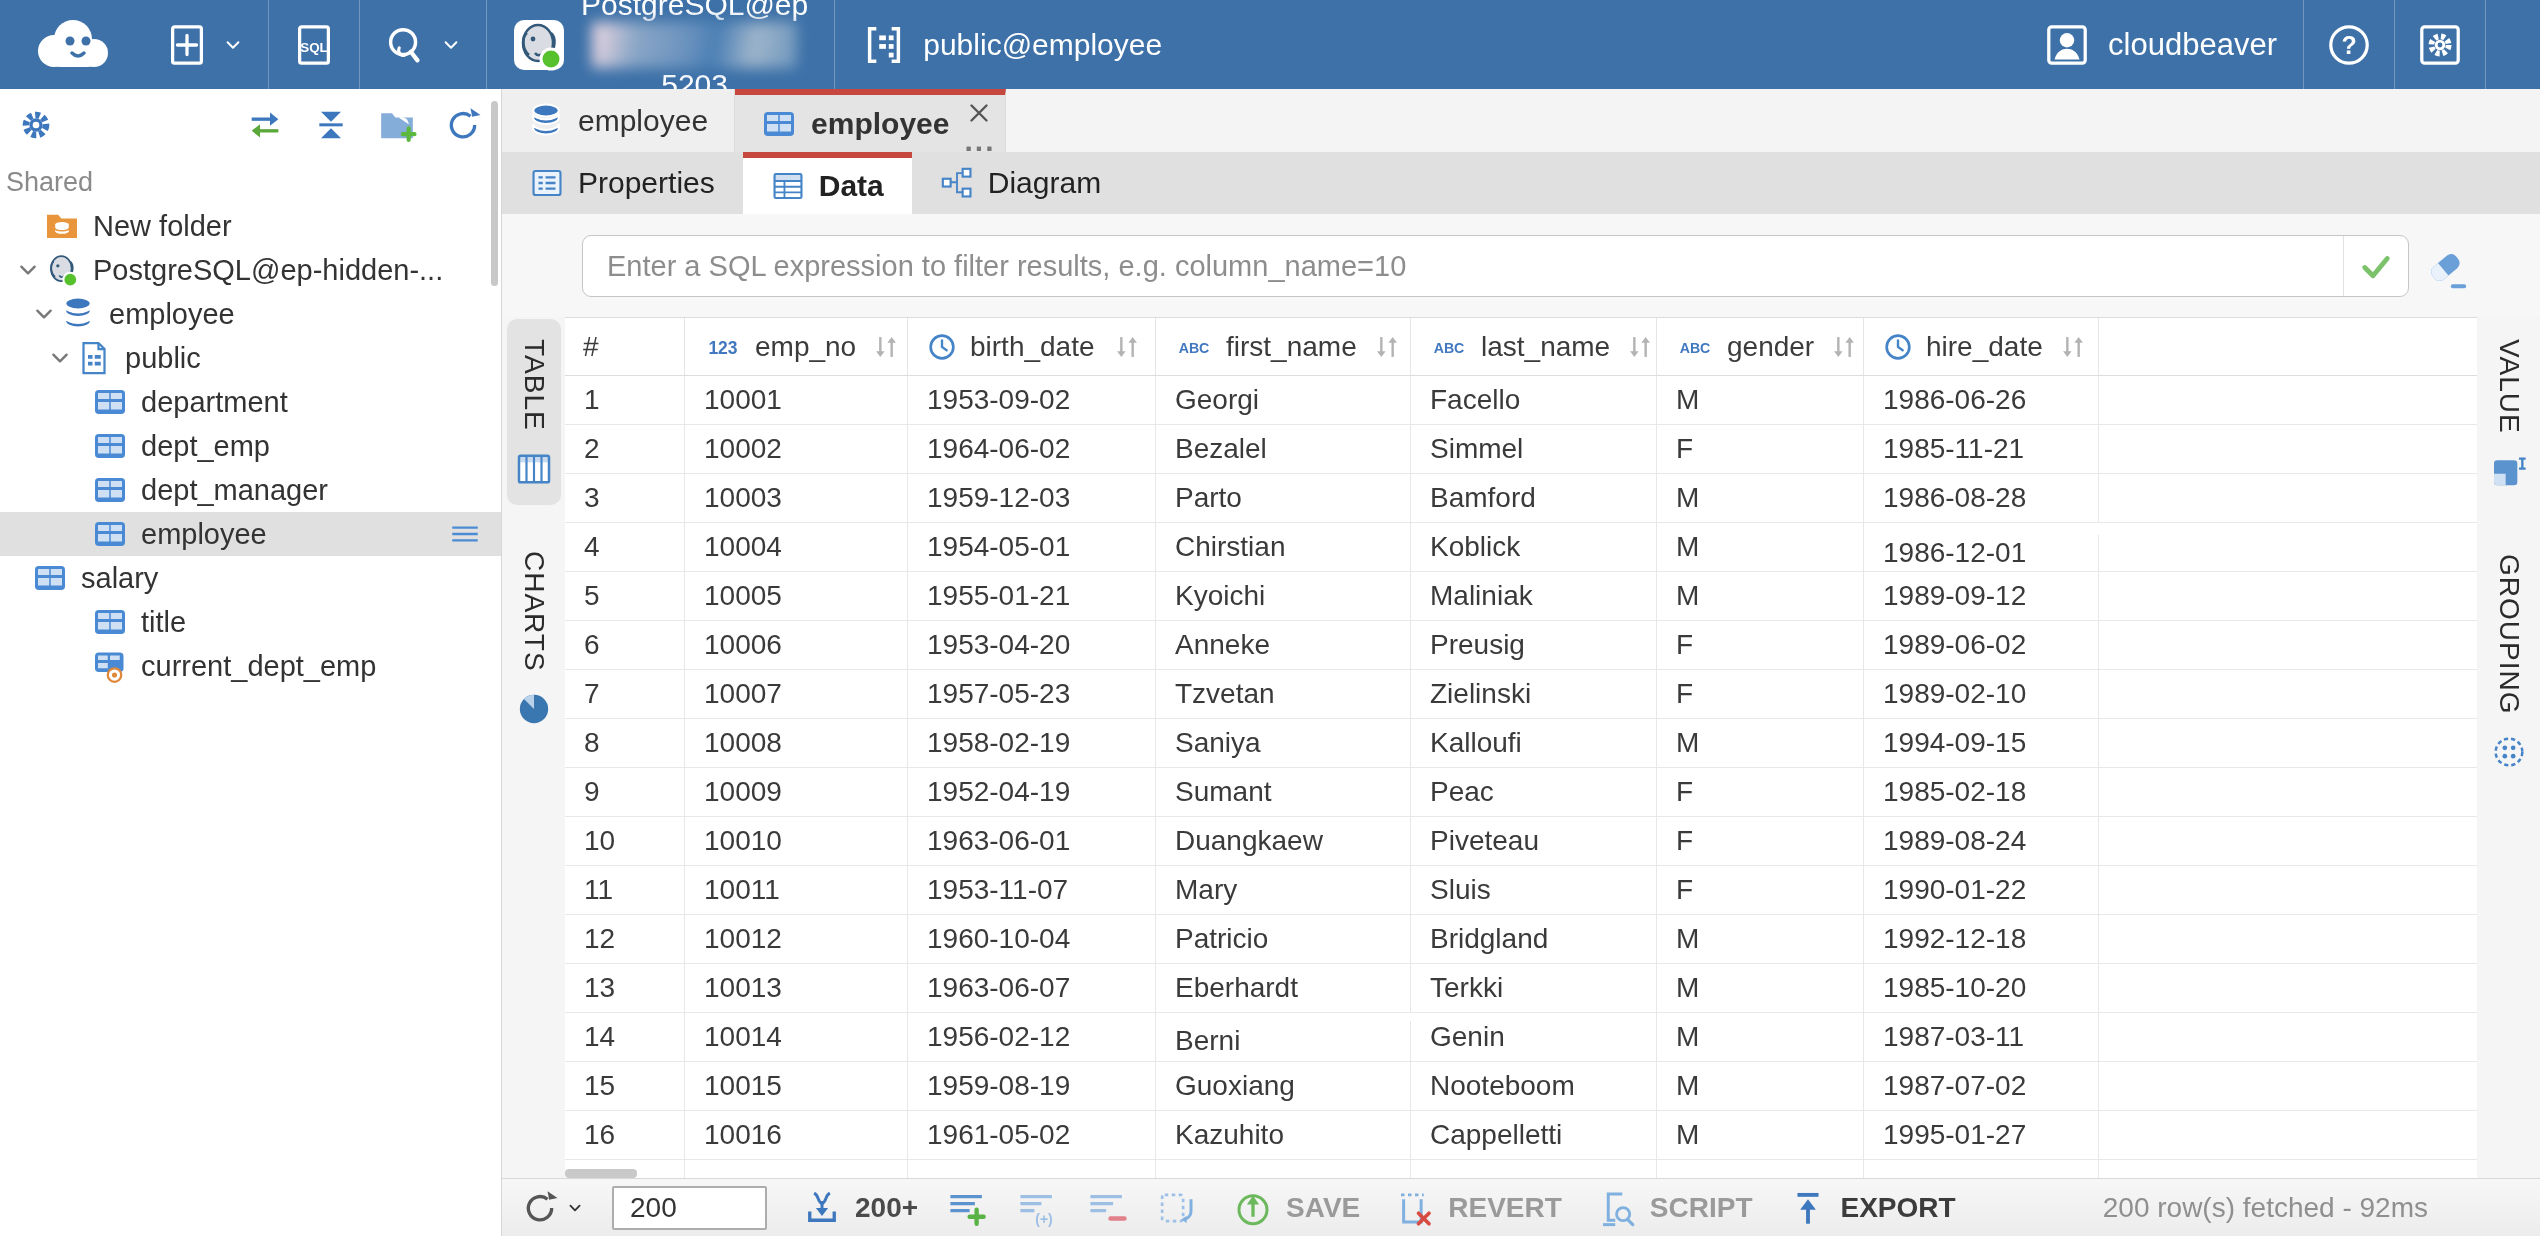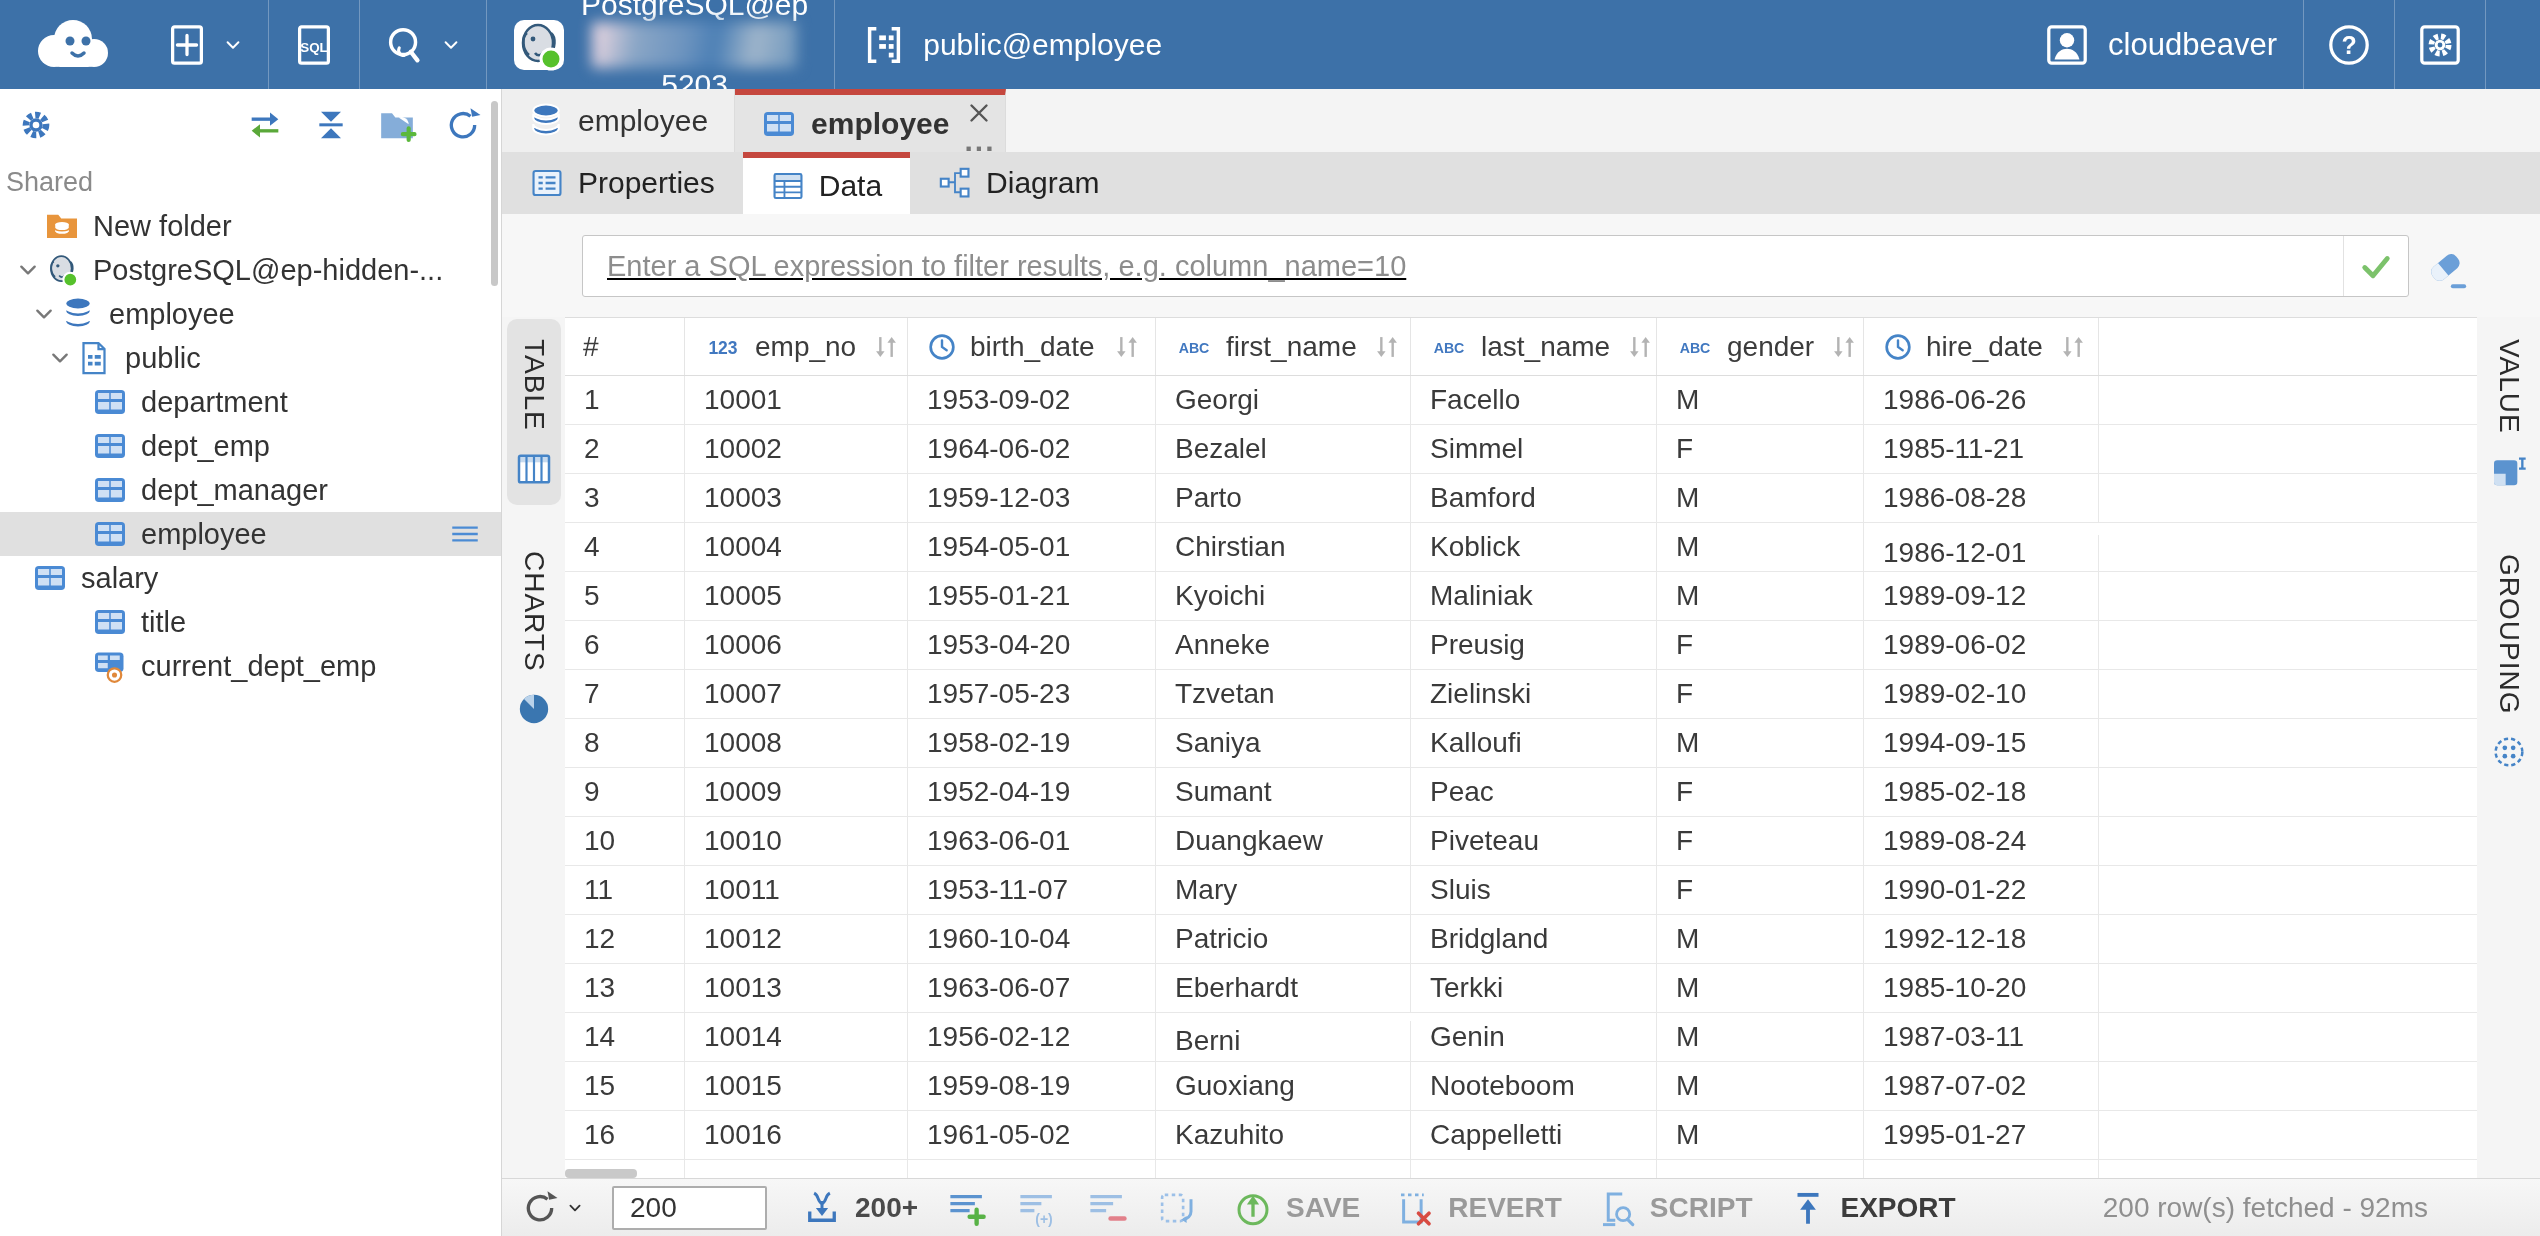--- a/index.html
+++ b/index.html
@@ -48,24 +48,24 @@
   .editor-tabs { height:63px; background:#f4f4f4; display:flex; align-items:stretch; border-bottom:0; flex:0 0 63px; }
   .etab { display:flex; align-items:center; gap:14px; padding:0 26px; font-size:30px; color:#333; background:#efefef; border-right:1px solid #dcdcdc; cursor:pointer; position:relative; min-width:200px; }
   .etab .ic { width:36px; height:36px; }
   .etab.active { background:#e4e4e4; border-top:6px solid var(--accent,#c5473e); font-weight:700; padding-right:56px; }
   .etab-close { position:absolute; top:0px; right:8px; width:32px; height:32px; color:#555; cursor:pointer; }
   .etab-more { position:absolute; bottom:-2px; right:10px; font-size:30px; color:#777; letter-spacing:2px; cursor:pointer; line-height:26px; }
 
   .subtabs { height:62px; background:#e0e0e0; display:flex; align-items:stretch; flex:0 0 62px; }
   .stab { display:flex; align-items:center; gap:14px; padding:0 28px; font-size:30px; color:#222; cursor:pointer; }
   .stab .ic { width:34px; height:34px; }
-  .stab.active { background:#fff; border-top:6px solid var(--accent,#c5473e); font-weight:400; }
+  .stab.active { background:#fff; border-top:6px solid var(--accent,#c5473e); font-weight:700; }
 
   .filterbar { height:103px; background:#f7f7f7; position:relative; flex:0 0 103px; }
-  .filter-box { position:absolute; left:80px; top:21px; width:1827px; height:62px; background:#fff; border:1px solid #c6c6c6; border-radius:3px; display:flex; align-items:center;text-decoration:underline; }
+  .filter-box { position:absolute; left:80px; top:21px; width:1827px; height:62px; background:#fff; border:1px solid #c6c6c6; border-radius:9px; display:flex; align-items:center; }
   .filter-input { flex:1; border:0; outline:0; font-size:29px; color:#333; padding:0 24px; height:100%; background:transparent; font-family:inherit; }
   .filter-input::placeholder { color:#8d8d8d; }
   .filter-div { width:1px; height:100%; background:#e2e2e2; }
   .filter-apply { width:64px; height:100%; display:flex; align-items:center; justify-content:center; cursor:pointer; }
   .filter-apply .ic { width:36px; height:36px; }
   .filter-eraser { position:absolute; left:1922px; top:32px; width:46px; height:46px; cursor:pointer; }
 
   .data-wrap { flex:1 1 auto; display:flex; min-height:0; }
   .vstrip { width:63px; background:#f5f5f5; display:flex; flex-direction:column; align-items:center; flex:0 0 63px; }
   .vtab { display:flex; flex-direction:column; align-items:center; gap:18px; padding:20px 0 16px; width:54px; border-radius:10px; margin-top:2px; cursor:pointer; }

